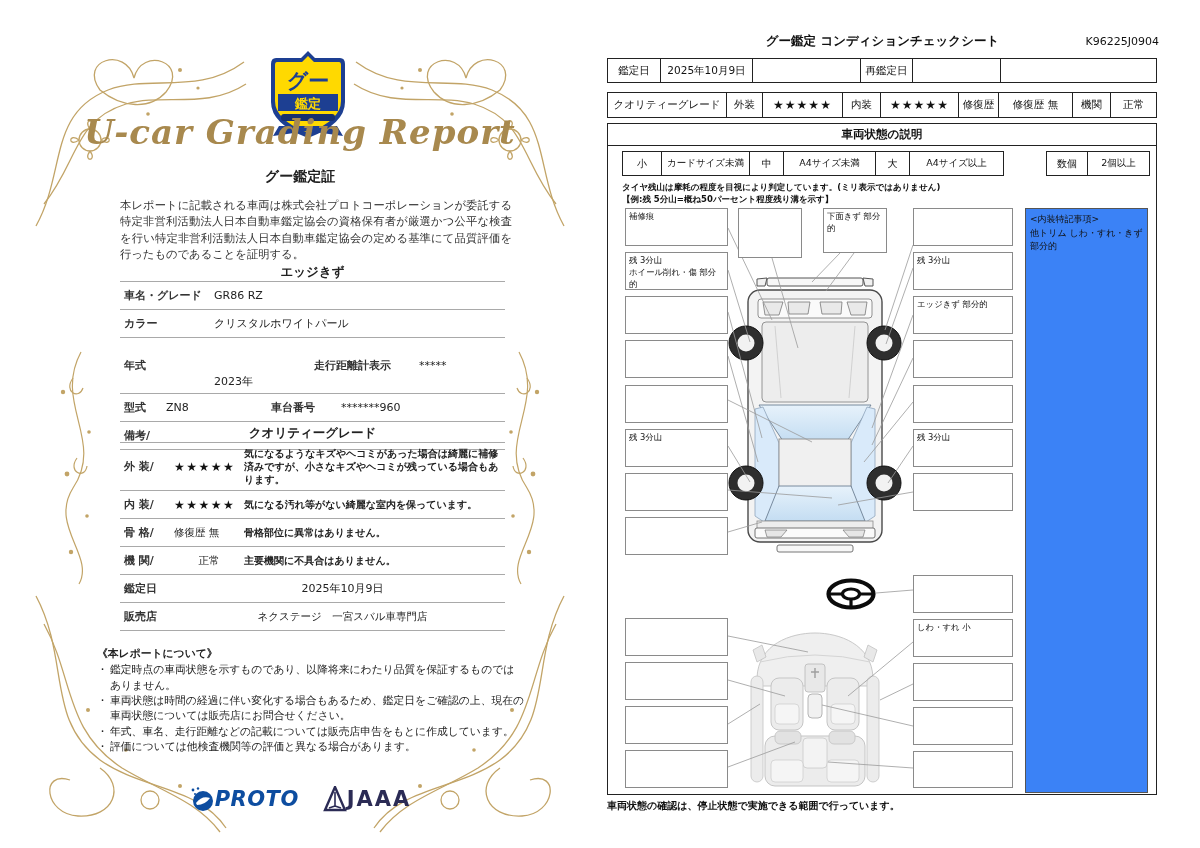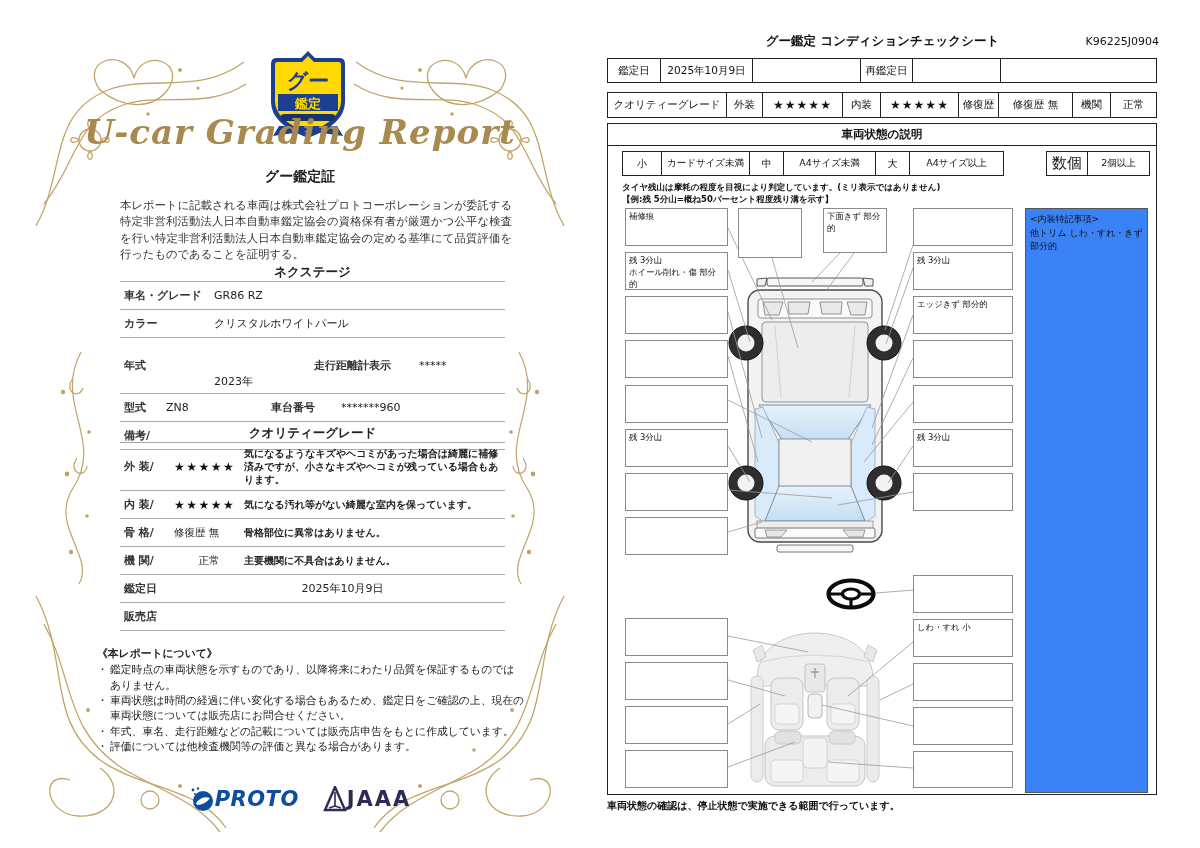--- a/index.html
+++ b/index.html
@@ -148,21 +148,21 @@
       <rect x="11" y="44" width="60" height="17" fill="#1d3f92"></rect>
       <text x="41" y="57.5" text-anchor="middle" font-size="13" font-weight="bold" fill="#ffd900" font-family="DejaVu Sans, sans-serif">鑑定</text>
       <rect x="14" y="64" width="54" height="7" rx="3" fill="#17306e"></rect>
       <path d="M12,76 L70,76 L76,86 L41,81 L6,86 Z" fill="#1d3f92"></path>
     </svg>
 
     <div class="abs report-title">U-car Grading Report</div>
     <div class="abs intro">本レポートに記載される車両は株式会社プロトコーポレーションが委託する特定非営利活動法人日本自動車鑑定協会の資格保有者が厳選かつ公平な検査を行い特定非営利活動法人日本自動車鑑定協会の定める基準にて品質評価を行ったものであることを証明する。</div>
     <div class="abs cert-heading">グー鑑定証</div>
 
-    <div class="abs sec-heading" style="top:246px;">ネクステージ</div>
+    <div class="abs sec-heading" style="top:246px;">エッジきず</div>
     <div class="abs ltable" style="top:263px;">
       <div class="lrow">
         <span class="lbl" style="width:90px;">車名・グレード</span>
         <span>GR86 RZ</span>
       </div>
       <div class="lrow">
         <span class="lbl" style="width:90px;">カラー</span>
         <span>クリスタルホワイトパール</span>
       </div>
       <div class="lrow">
@@ -203,20 +203,21 @@
         <span class="lbl" style="width:50px;">機 関/</span>
         <span style="width:70px;font-size:10.5px;text-align:center;">正常</span>
         <span class="desc">主要機関に不具合はありません。</span>
       </div>
       <div class="lrow">
         <span class="lbl" style="width:60px;">鑑定日</span>
         <span class="centerval">2025年10月9日</span>
       </div>
       <div class="lrow">
         <span class="lbl" style="width:60px;">販売店</span>
+        <span class="centerval" style="font-size:10.5px;">ネクステージ　一宮スバル車専門店</span>
       </div>
     </div>
 
     <div class="abs about">
       <div class="ahead">《本レポートについて》</div>
       <div class="bullet">
         <span class="mk">・</span>
         <span class="tx">鑑定時点の車両状態を示すものであり、以降将来にわたり品質を保証するものではありません。</span>
       </div>
       <div class="bullet">
@@ -285,21 +286,21 @@
 
     <div class="abs btable" style="left:22px;top:151px;width:382px;">
       <div class="bcell" style="width:38px;font-size:10px;">小</div>
       <div class="bcell" style="width:88px;font-size:9.5px;">カードサイズ未満</div>
       <div class="bcell" style="width:34px;font-size:10px;">中</div>
       <div class="bcell" style="width:92px;font-size:9.5px;">A4サイズ未満</div>
       <div class="bcell" style="width:34px;font-size:10px;">大</div>
       <div class="bcell" style="flex:1;font-size:9.5px;">A4サイズ以上</div>
     </div>
     <div class="abs btable" style="left:446px;top:151px;width:104px;">
-      <div class="bcell" style="width:40px;font-size:15px;text-align:center;">数個</div>
+      <div class="bcell" style="width:40px;font-size:10px;text-align:center;">数個</div>
       <div class="bcell" style="flex:1;font-size:9.5px;">2個以上</div>
     </div>
 
     <div class="abs tire-note">
       <div>タイヤ残山は摩耗の程度を目視により判定しています。(ミリ表示ではありません)</div>
       <div>【例:残 5分山=概ね50パーセント程度残り溝を示す】</div>
     </div>
 
     <svg class="abs" style="left:125px;top:274px;" width="180" height="286" viewBox="0 0 180 286">
       <defs>

